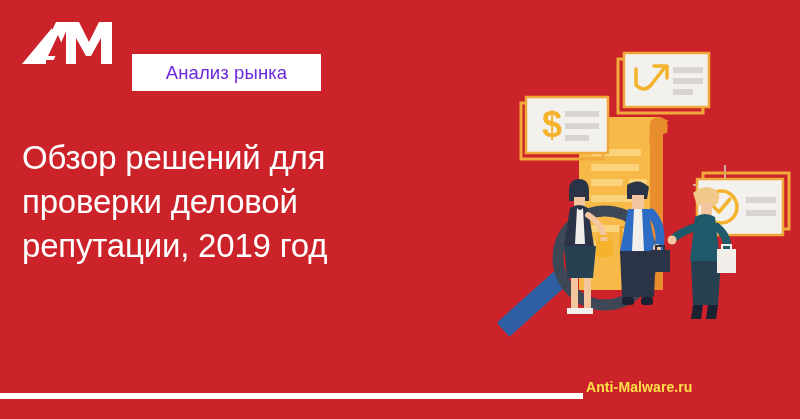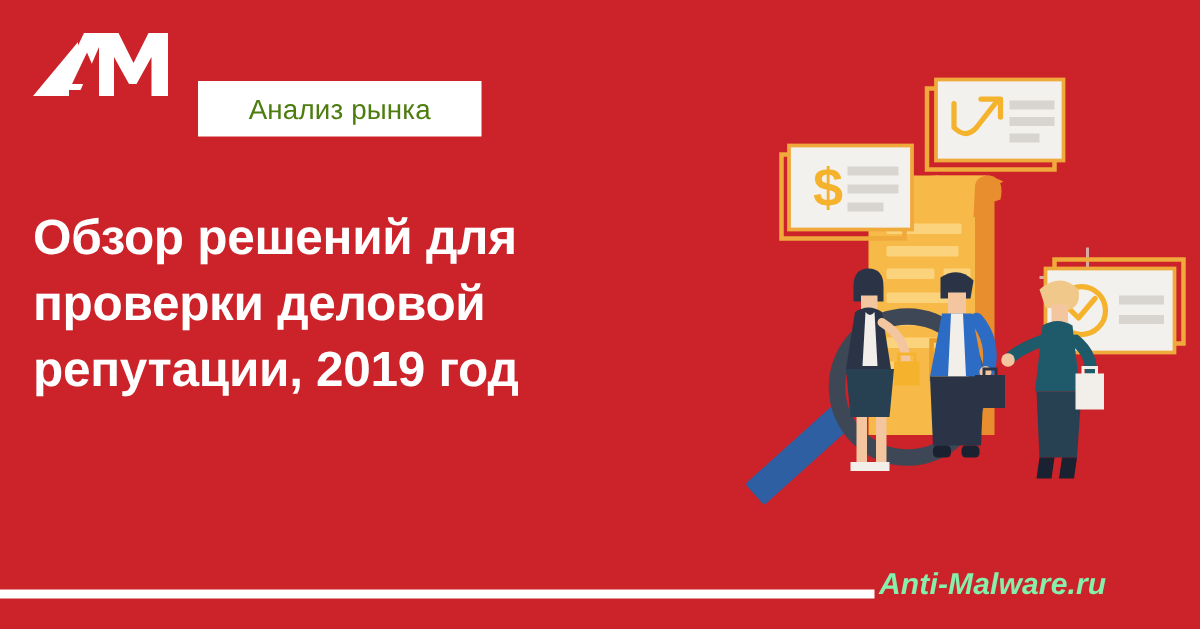--- a/index.html
+++ b/index.html
@@ -28,46 +28,46 @@
     font-weight:400; white-space:nowrap; line-height:14px;
   }
 
   #badge {
     position:absolute; left:110px; top:32px;
     width:189px; height:37px;
     background:#ffffff;
     display:flex; align-items:center; justify-content:center;
   }
   #badge-label {
-    color:#4d7c0f; font-size:18.5px; font-weight:400;
+    color:#6d28d9; font-size:18.5px; font-weight:400;
     letter-spacing:0.1px; white-space:nowrap;
   }
 
   
   #headline {
     position:absolute; left:22px; top:136px;
     width:420px;
     color:#ffffff;
     font-size:33px;
-    font-weight:700;
+    font-weight:400;
     line-height:44px;
     letter-spacing:-0.2px;
     white-space:pre-line;
   }
 
   
   #footer-rule {
     position:absolute; left:0; top:393px;
     width:583px; height:6px;
     background:#ffffff;
   }
   #footer-brand {
     position:absolute; left:586px; top:379px;
-    color:#86efac; font-size:20px; font-weight:700;
-    letter-spacing:0.1px; white-space:nowrap;font-style:italic;
+    color:#fde047; font-size:14px; font-weight:700;
+    letter-spacing:0.1px; white-space:nowrap;
   }
 
   
   #illustration {
     position:absolute; left:495px; top:45px;
     width:305px; height:300px;
   }
   #illustration svg { display:block; }
 </style>
 </head>

